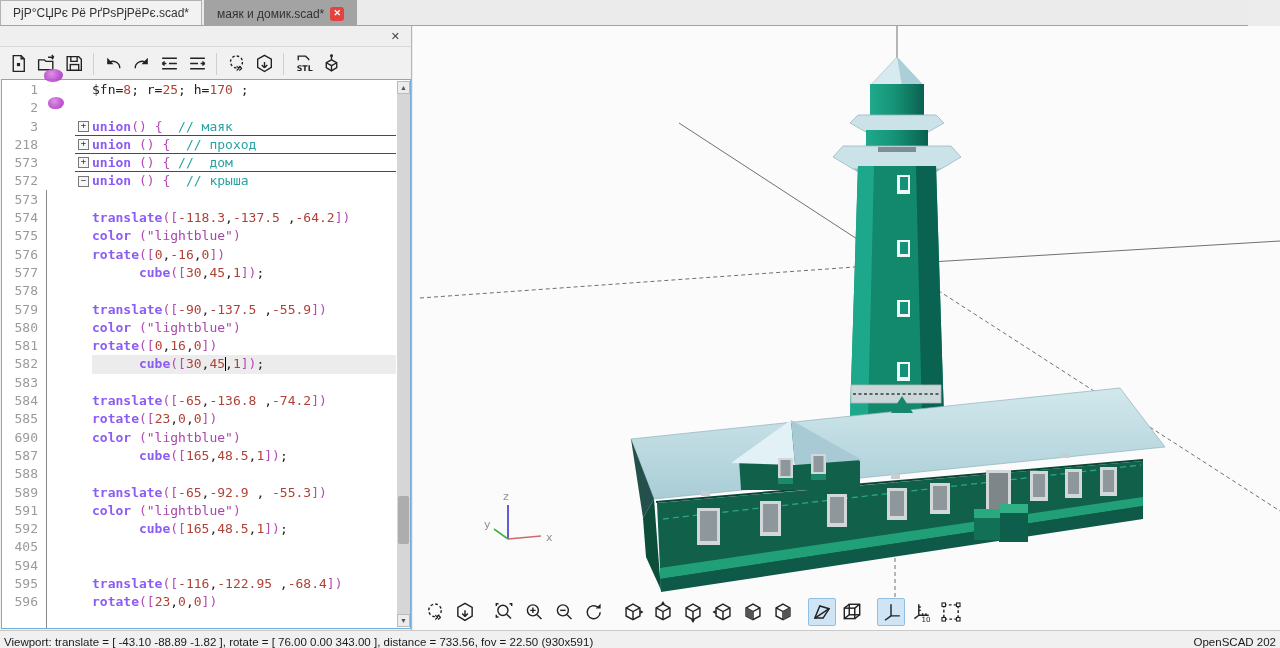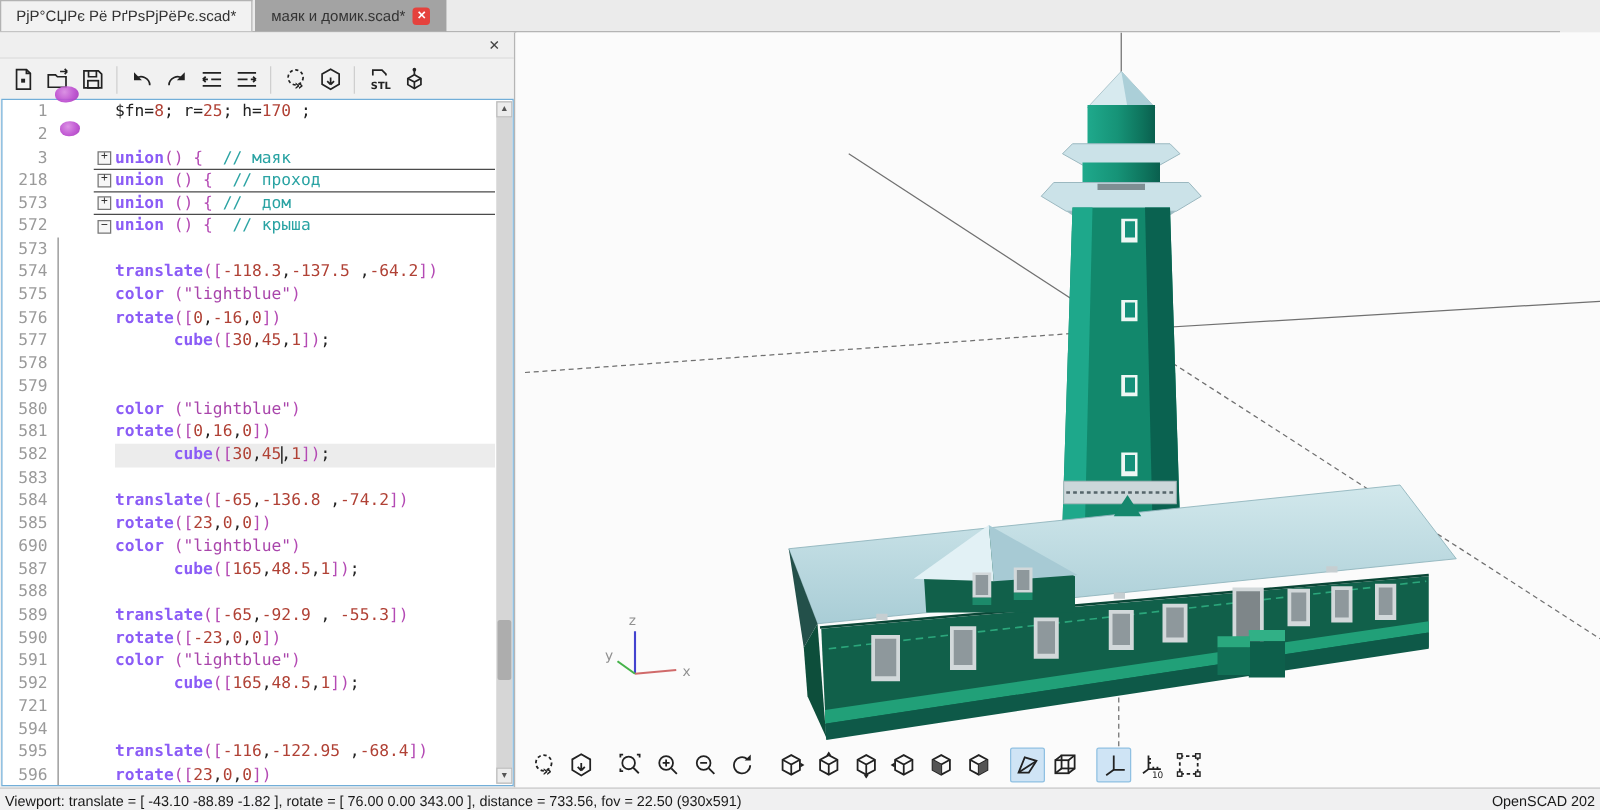--- a/index.html
+++ b/index.html
@@ -1,20 +1,20 @@
 <!DOCTYPE html>
 <html><head>
 <meta charset="utf-8">
 <style>
   html,body{margin:0;padding:0;}
   body{width:1280px;height:648px;position:relative;background:#ececec;
        font-family:"Liberation Sans",sans-serif;overflow:hidden;color:#222;}
   
   #tabbar{position:absolute;left:0;top:0;width:1248px;height:26px;background:#ebebeb;
-          border-bottom:1px solid #a3a3a3;box-sizing:border-box;display:flex;align-items:flex-end;}
+          border-bottom:1px solid #a3a3a3;box-sizing:border-box;display:flex;align-items:flex-start;}
   .tab{height:25px;box-sizing:border-box;display:flex;align-items:center;gap:6px;
        padding:0 12px;font-size:12px;color:#333;border:1px solid #b3b3b3;border-bottom:none;
        background:#f2f2f2;margin-right:2px;white-space:nowrap;}
   .tab.active{background:#a3a3a3;height:26px;border-color:#a3a3a3;position:relative;z-index:2;}
   .tab-close{width:14px;height:14px;background:#e5423d;border-radius:3px;color:#fff;
              font-size:9px;font-weight:bold;display:flex;align-items:center;justify-content:center;
              line-height:1;cursor:default;}
   
   #editor{position:absolute;left:0;top:26px;width:412px;height:604px;background:#f1f1f1;
           border-right:1px solid #b5b5b5;box-sizing:border-box;}
@@ -297,35 +297,34 @@
         <div class="crow fline"><span class="gut">3</span><span class="rowc"><span class="foldc"><span class="fbox">+</span></span><span class="codec"><i class="hk">union</i><i class="hb">(</i><i class="hb">)</i> <i class="hb">{</i>  <i class="hc">// маяк</i></span></span></div>
         <div class="crow fline"><span class="gut">218</span><span class="rowc"><span class="foldc"><span class="fbox">+</span></span><span class="codec"><i class="hk">union</i> <i class="hb">(</i><i class="hb">)</i> <i class="hb">{</i>  <i class="hc">// проход</i></span></span></div>
         <div class="crow fline"><span class="gut">573</span><span class="rowc"><span class="foldc"><span class="fbox">+</span></span><span class="codec"><i class="hk">union</i> <i class="hb">(</i><i class="hb">)</i> <i class="hb">{</i> <i class="hc">//  дом</i></span></span></div>
         <div class="crow"><span class="gut">572</span><span class="rowc"><span class="foldc"><span class="fbox">−</span></span><span class="codec"><i class="hk">union</i> <i class="hb">(</i><i class="hb">)</i> <i class="hb">{</i>  <i class="hc">// крыша</i></span></span></div>
         <div class="crow"><span class="gut">573</span><span class="rowc"><span class="foldc"></span><span class="codec"></span></span></div>
         <div class="crow"><span class="gut">574</span><span class="rowc"><span class="foldc"></span><span class="codec"><i class="hk">translate</i><i class="hb">(</i><i class="hb">[</i><i class="hn">-118.3</i>,<i class="hn">-137.5</i> ,<i class="hn">-64.2</i><i class="hb">]</i><i class="hb">)</i></span></span></div>
         <div class="crow"><span class="gut">575</span><span class="rowc"><span class="foldc"></span><span class="codec"><i class="hk">color</i> <i class="hb">(</i><i class="hs">"lightblue"</i><i class="hb">)</i></span></span></div>
         <div class="crow"><span class="gut">576</span><span class="rowc"><span class="foldc"></span><span class="codec"><i class="hk">rotate</i><i class="hb">(</i><i class="hb">[</i><i class="hn">0</i>,<i class="hn">-16</i>,<i class="hn">0</i><i class="hb">]</i><i class="hb">)</i></span></span></div>
         <div class="crow"><span class="gut">577</span><span class="rowc"><span class="foldc"></span><span class="codec">      <i class="hk">cube</i><i class="hb">(</i><i class="hb">[</i><i class="hn">30</i>,<i class="hn">45</i>,<i class="hn">1</i><i class="hb">]</i><i class="hb">)</i>;</span></span></div>
         <div class="crow"><span class="gut">578</span><span class="rowc"><span class="foldc"></span><span class="codec"></span></span></div>
-        <div class="crow"><span class="gut">579</span></div>
+        <div class="crow"><span class="gut">579</span><span class="rowc"><span class="foldc"></span><span class="codec"><i class="hk">translate</i><i class="hb">(</i><i class="hb">[</i><i class="hn">-90</i>,<i class="hn">-137.5</i> ,<i class="hn">-55.9</i><i class="hb">]</i><i class="hb">)</i></span></span></div>
         <div class="crow"><span class="gut">580</span><span class="rowc"><span class="foldc"></span><span class="codec"><i class="hk">color</i> <i class="hb">(</i><i class="hs">"lightblue"</i><i class="hb">)</i></span></span></div>
         <div class="crow"><span class="gut">581</span><span class="rowc"><span class="foldc"></span><span class="codec"><i class="hk">rotate</i><i class="hb">(</i><i class="hb">[</i><i class="hn">0</i>,<i class="hn">16</i>,<i class="hn">0</i><i class="hb">]</i><i class="hb">)</i></span></span></div>
         <div class="crow cur"><span class="gut">582</span><span class="rowc"><span class="foldc"></span><span class="codec">      <i class="hk">cube</i><i class="hb">(</i><i class="hb">[</i><i class="hn">30</i>,<i class="hn">45</i>,<i class="hn">1</i><i class="hb">]</i><i class="hb">)</i>;<i class="caret" style="left: 17ch;"></i></span></span></div>
         <div class="crow"><span class="gut">583</span><span class="rowc"><span class="foldc"></span><span class="codec"></span></span></div>
         <div class="crow"><span class="gut">584</span><span class="rowc"><span class="foldc"></span><span class="codec"><i class="hk">translate</i><i class="hb">(</i><i class="hb">[</i><i class="hn">-65</i>,<i class="hn">-136.8</i> ,<i class="hn">-74.2</i><i class="hb">]</i><i class="hb">)</i></span></span></div>
         <div class="crow"><span class="gut">585</span><span class="rowc"><span class="foldc"></span><span class="codec"><i class="hk">rotate</i><i class="hb">(</i><i class="hb">[</i><i class="hn">23</i>,<i class="hn">0</i>,<i class="hn">0</i><i class="hb">]</i><i class="hb">)</i></span></span></div>
         <div class="crow"><span class="gut">690</span><span class="rowc"><span class="foldc"></span><span class="codec"><i class="hk">color</i> <i class="hb">(</i><i class="hs">"lightblue"</i><i class="hb">)</i></span></span></div>
         <div class="crow"><span class="gut">587</span><span class="rowc"><span class="foldc"></span><span class="codec">      <i class="hk">cube</i><i class="hb">(</i><i class="hb">[</i><i class="hn">165</i>,<i class="hn">48.5</i>,<i class="hn">1</i><i class="hb">]</i><i class="hb">)</i>;</span></span></div>
         <div class="crow"><span class="gut">588</span><span class="rowc"><span class="foldc"></span><span class="codec"></span></span></div>
         <div class="crow"><span class="gut">589</span><span class="rowc"><span class="foldc"></span><span class="codec"><i class="hk">translate</i><i class="hb">(</i><i class="hb">[</i><i class="hn">-65</i>,<i class="hn">-92.9</i> , <i class="hn">-55.3</i><i class="hb">]</i><i class="hb">)</i></span></span></div>
-        <div class="crow"><span class="gut">590</span><span class="rowc"><span class="foldc"></span><span class="codec"><i class="hk">rotate</i><i class="hb">(</i><i class="hb">[</i><i class="hn">-23</i>,<i class="hn">0</i>,<i class="hn">0</i><i class="hb">]</i><i class="hb">)</i></span></span></div>
         <div class="crow"><span class="gut">591</span><span class="rowc"><span class="foldc"></span><span class="codec"><i class="hk">color</i> <i class="hb">(</i><i class="hs">"lightblue"</i><i class="hb">)</i></span></span></div>
         <div class="crow"><span class="gut">592</span><span class="rowc"><span class="foldc"></span><span class="codec">      <i class="hk">cube</i><i class="hb">(</i><i class="hb">[</i><i class="hn">165</i>,<i class="hn">48.5</i>,<i class="hn">1</i><i class="hb">]</i><i class="hb">)</i>;</span></span></div>
-        <div class="crow"><span class="gut">721</span><span class="rowc"><span class="foldc"></span><span class="codec"></span></span></div>
+        <div class="crow"><span class="gut">405</span><span class="rowc"><span class="foldc"></span><span class="codec"></span></span></div>
         <div class="crow"><span class="gut">594</span><span class="rowc"><span class="foldc"></span><span class="codec"></span></span></div>
         <div class="crow"><span class="gut">595</span><span class="rowc"><span class="foldc"></span><span class="codec"><i class="hk">translate</i><i class="hb">(</i><i class="hb">[</i><i class="hn">-116</i>,<i class="hn">-122.95</i> ,<i class="hn">-68.4</i><i class="hb">]</i><i class="hb">)</i></span></span></div>
         <div class="crow"><span class="gut">596</span><span class="rowc"><span class="foldc"></span><span class="codec"><i class="hk">rotate</i><i class="hb">(</i><i class="hb">[</i><i class="hn">23</i>,<i class="hn">0</i>,<i class="hn">0</i><i class="hb">]</i><i class="hb">)</i></span></span></div>
       </div>
     <div id="fold-guide"></div>
     <div id="ed-scroll">
       <div class="sarrow" id="sup">▲</div>
       <div id="sthumb"></div>
       <div class="sarrow" id="sdn">▼</div>
     </div>

